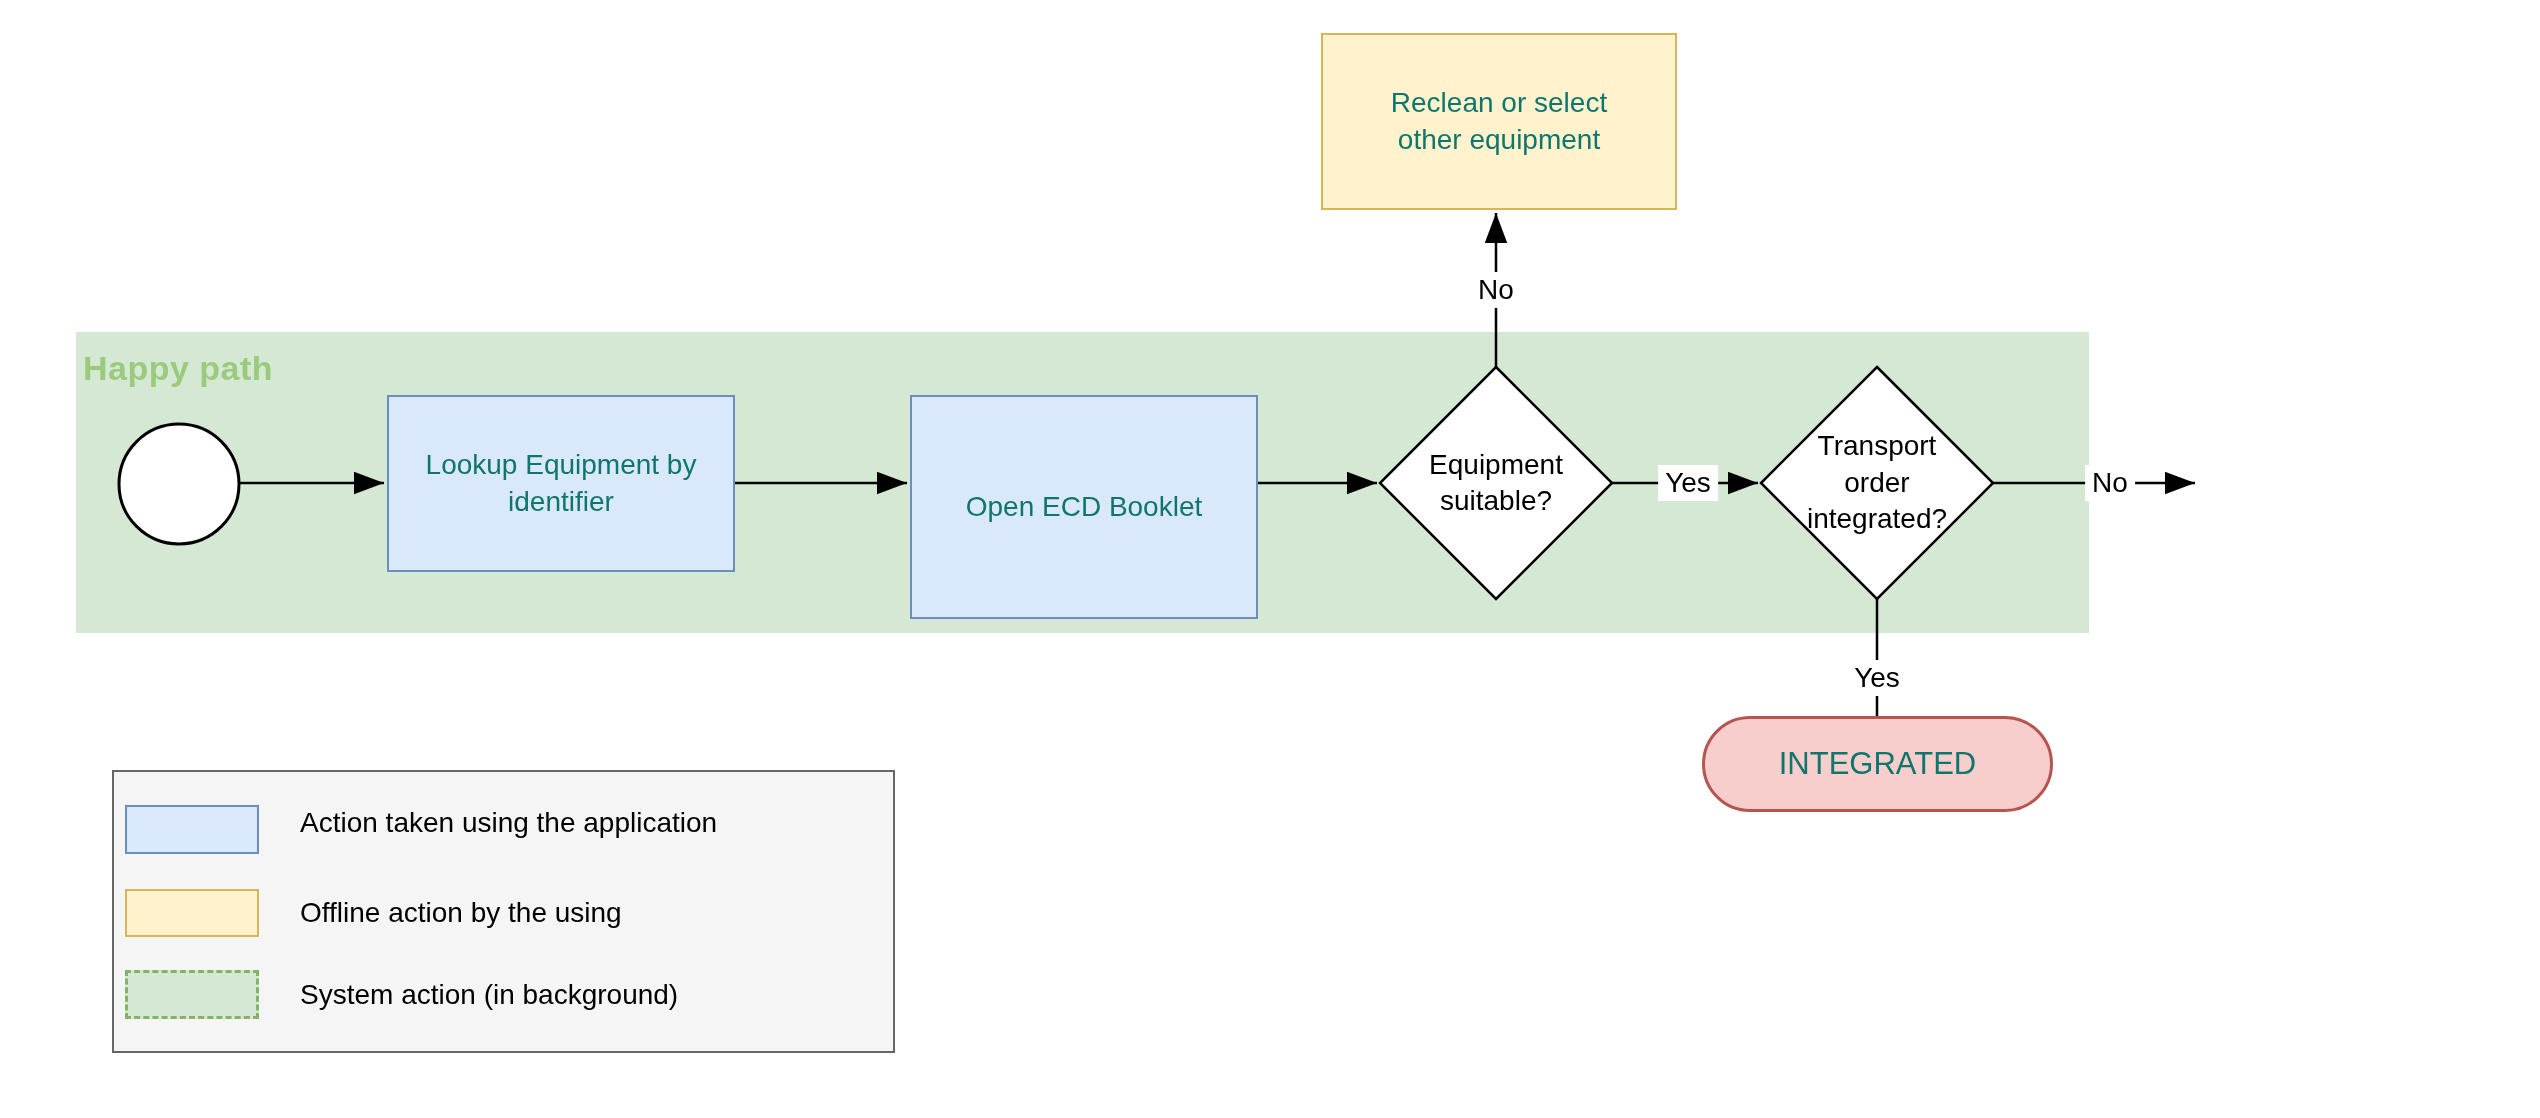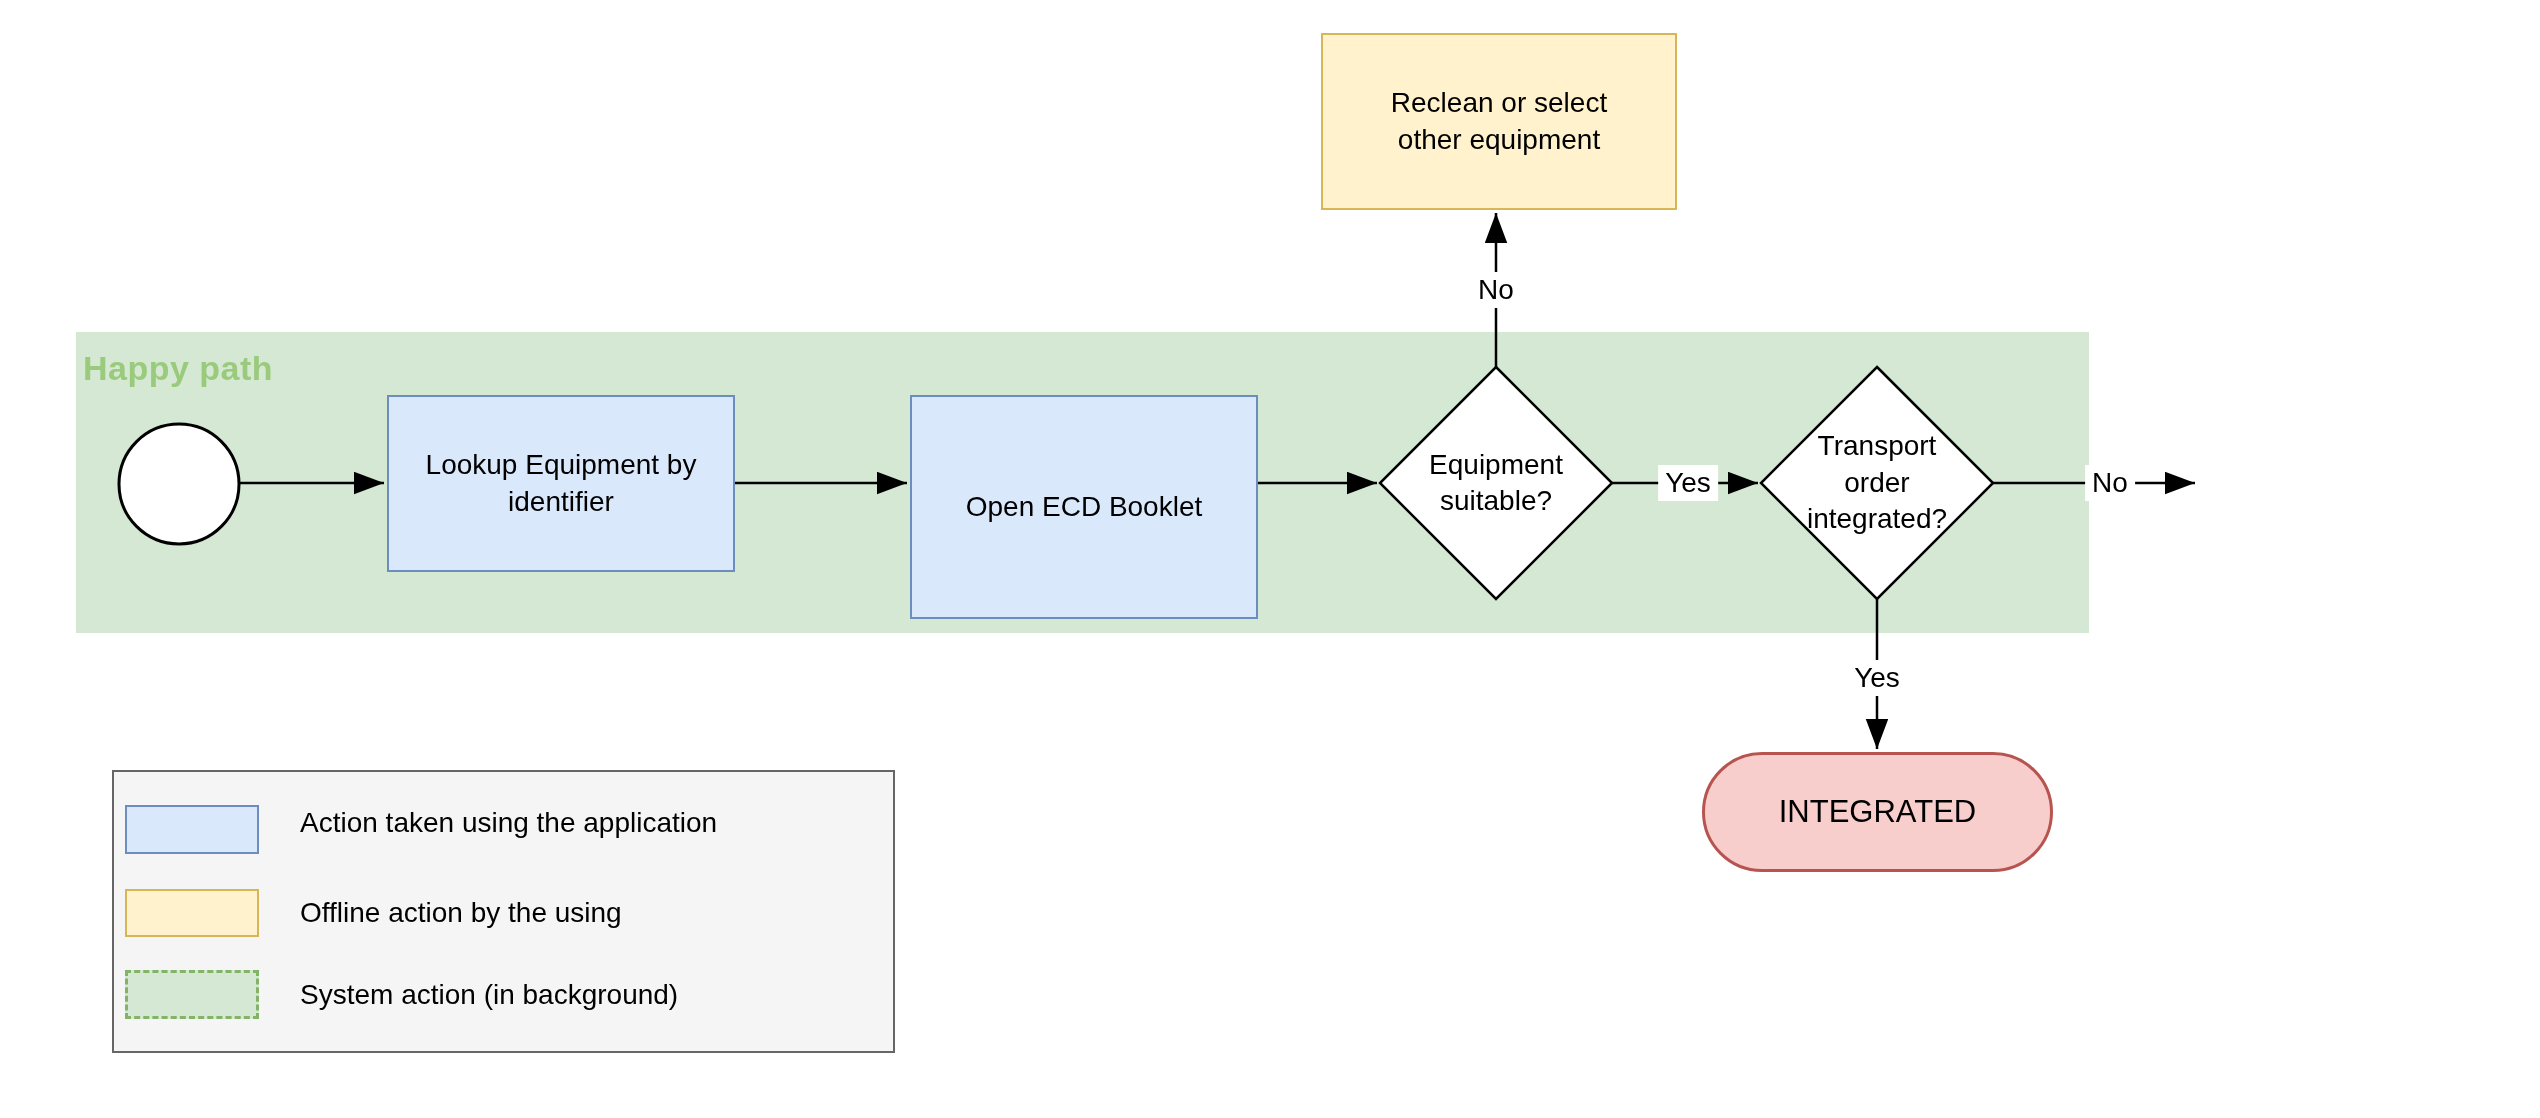--- a/index.html
+++ b/index.html
@@ -38,21 +38,21 @@
   }
   
   .node {
     position: absolute;
     display: flex;
     align-items: center;
     justify-content: center;
     text-align: center;
     white-space: pre-line;
     font-size: 28px;
-    color: #000000;
+    color: #0f766e;
     line-height: 1.32;
     box-sizing: border-box;
   }
   .app-action {
     background: #DAE8FC;
     border: 2.5px solid #6C8EBF;
   }
   .offline-action {
     background: #FFF2CC;
     border: 2.5px solid #D6B656;
@@ -155,21 +155,21 @@
   <div class="node app-action" style="left:910px; top:395px; width:348px; height:224px;">Open ECD Booklet</div>
 
   <div class="diamond-label" style="left:1380px; top:367px; width:232px; height:232px;">Equipment
 suitable?</div>
 
   <div class="diamond-label" style="left:1761px; top:367px; width:232px; height:232px;">Transport
 order
 integrated?</div>
 
 
-  <div class="node terminal" style="left:1702px; top:752px; width:351px; height:120px;">INTEGRATED</div>
+  <div class="node terminal" style="left:1702px; top:716px; width:351px; height:96px;">INTEGRATED</div>
 
   <div class="edge-label" style="left:1496px; top:290px;">No</div>
 
   <div class="edge-label" style="left:1688px; top:483px;">Yes</div>
 
   <div class="edge-label" style="left:2110px; top:483px;">No</div>
 
   <div class="edge-label" style="left:1877px; top:678px;">Yes</div>
 
   <div class="legend">

